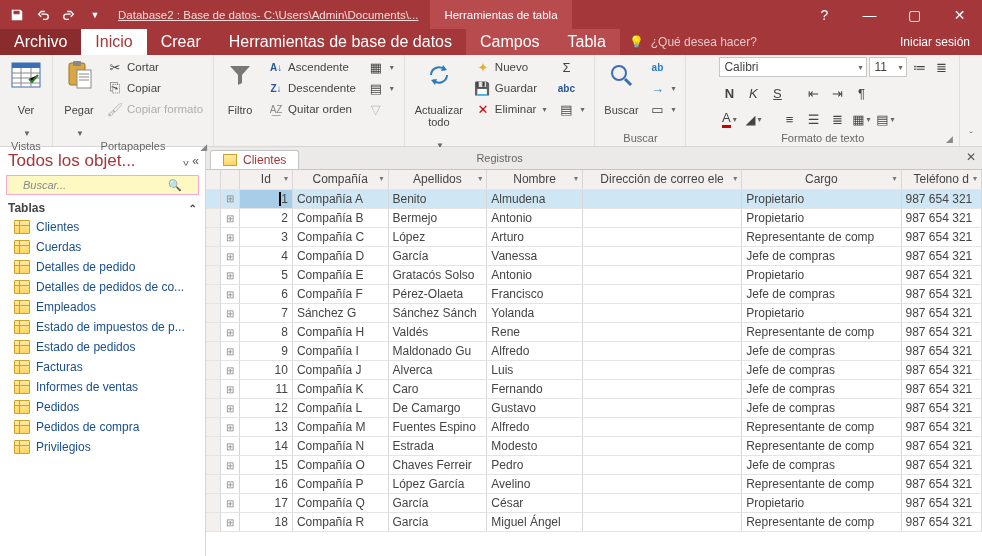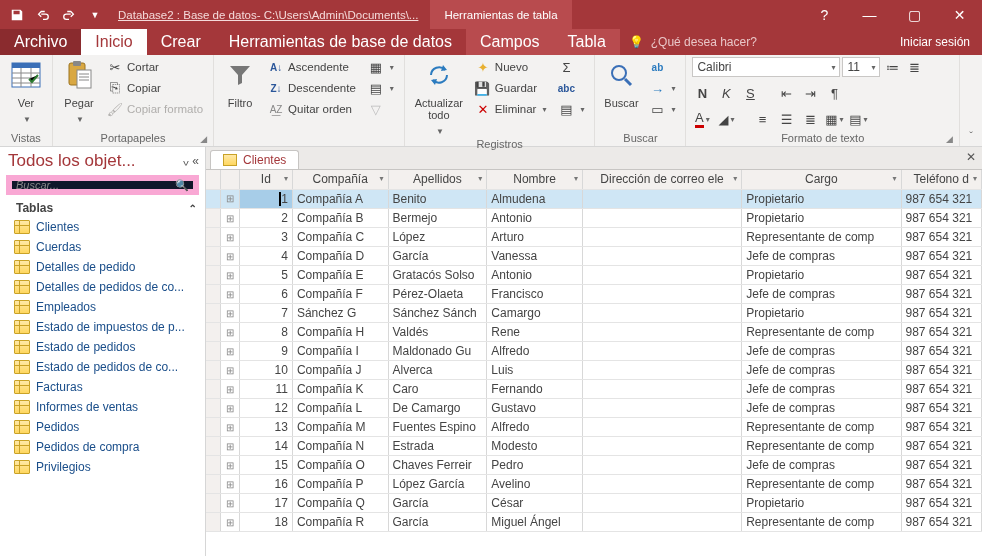--- a/index.html
+++ b/index.html
@@ -22,42 +22,42 @@
 .menutab.active { background: #fff; color: #a4373a; }
 .tell-me { display: flex; align-items: center; gap: 6px; padding: 0 10px; color: #e9c6c7; font-size: 12px; }
 .signin { margin-left: auto; padding: 0 12px; display: flex; align-items: center; font-size: 12px; }
 
 
 .ribbon { height: 92px; background: #f3f2f1; border-bottom: 1px solid #d6d6d6; display: flex; }
 .rgroup { border-right: 1px solid #e1dfdd; display: flex; flex-direction: column; padding: 2px 6px 0 6px; }
 .rgroup .body { flex: 1; display: flex; align-items: flex-start; gap: 4px; }
 .rgroup .label { text-align: center; font-size: 11px; color: #666; padding: 2px 0; position: relative; }
 .rgroup .label .launcher { position: absolute; right: 0; bottom: 2px; font-size: 9px; color: #888; cursor: default; }
-.bigbtn { width: 40px; display: flex; flex-direction: column; align-items: center; gap: 6px; font-size: 11px; color: #444; padding-top: 2px; }
+.bigbtn { width: 40px; display: flex; flex-direction: column; align-items: center; gap: 13px; font-size: 11px; color: #444; padding-top: 2px; }
 .bigbtn .ico { width: 32px; height: 32px; display: flex; align-items: center; justify-content: center; font-size: 20px; }
 .smallbtn { display: flex; align-items: center; gap: 4px; padding: 2px 4px; font-size: 11.5px; color: #444; }
 .smallbtn .ico { width: 16px; height: 16px; display: flex; align-items: center; justify-content: center; font-size: 13px; }
 .col { display: flex; flex-direction: column; gap: 1px; }
 .drop-caret { font-size: 8px; color: #666; margin-left: 2px; }
 .font-select { display: flex; gap: 2px; }
 .font-name { width: 148px; height: 20px; border: 1px solid #c9c7c5; background: #fff; font-size: 12px; padding: 0 4px; display: flex; align-items: center; justify-content: space-between; }
 .font-size { width: 38px; height: 20px; border: 1px solid #c9c7c5; background: #fff; font-size: 12px; padding: 0 4px; display: flex; align-items: center; justify-content: space-between; }
 .fmt-row { display: flex; gap: 4px; margin-top: 4px; align-items: center; }
 .fmt-btn { width: 20px; height: 20px; display: flex; align-items: center; justify-content: center; font-size: 13px; color: #444; }
 .collapse-ribbon { width: 22px; display: flex; align-items: flex-end; justify-content: center; padding-bottom: 4px; color: #666; font-size: 11px; }
 
 
 .workarea { display: flex; height: calc(556px - 29px - 26px - 92px); }
 
 
 .navpane { width: 206px; border-right: 1px solid #d6d6d6; background: #fff; display: flex; flex-direction: column; }
 .nav-header { padding: 4px 6px 2px 8px; font-size: 17px; color: #a4373a; display: flex; align-items: center; justify-content: space-between; }
 .nav-header .chev { font-size: 12px; color: #555; display:flex; gap:4px; align-items:center;}
-.nav-search { margin: 2px 6px 4px 6px; height: 20px; border: 6px solid #f9a8d4; background: #0f172a; display: flex; align-items: center; padding: 0 4px; font-size: 11px; color: #888; justify-content: space-between; }
-.nav-group { padding: 2px 8px; font-size: 12px; font-weight: 600; color: #444; display: flex; justify-content: space-between; align-items: center; margin-left: 8px; }
+.nav-search { margin: 2px 6px 4px 6px; height: 20px; border: 1px solid #f9a8d4; background: #fef9c3; display: flex; align-items: center; padding: 0 16px; font-size: 11px; color: #888; justify-content: space-between; }
+.nav-group { padding: 2px 8px; font-size: 12px; font-weight: 600; color: #444; display: flex; justify-content: space-between; align-items: center; }
 .nav-list { overflow-y: auto; flex: 1; }
 .nav-item { display: flex; align-items: center; gap: 6px; padding: 3px 8px 3px 14px; font-size: 12px; color: #1a4e8a; cursor: default; }
 .nav-item .tblico { width: 16px; height: 14px; background: linear-gradient(#ffe9a8,#ffd75f); border: 1px solid #c9a227; border-radius: 1px; position: relative; }
 .nav-item .tblico::before { content:""; position:absolute; left:0; right:0; top:4px; height:1px; background:#c9a227; }
 .nav-item .tblico::after { content:""; position:absolute; left:4px; top:0; bottom:0; width:1px; background:#c9a227; }
 
 
 .datasheet { flex: 1; display: flex; flex-direction: column; overflow: hidden; background:#eceae8; }
 .tabstrip { height: 22px; display: flex; align-items: flex-end; padding-left: 4px; position: relative; }
 .dstab { background: #fff; border: 1px solid #c7c5c3; border-bottom: none; border-radius: 3px 3px 0 0; padding: 2px 12px; font-size: 12px; color: #a4373a; display: flex; align-items: center; gap: 6px; }
@@ -280,21 +280,21 @@
         <div class="smallbtn">
             <span class="ico">▭</span>
             <span class="drop-caret">▾</span>
           </div>
       </div>
     </div>
     <div class="label">Buscar</div>
   </div>
 
   <div class="rgroup" style="flex:1">
-    <div class="body" style="flex-direction:column; gap:2px; align-items:flex-start;">
+    <div class="body" style="flex-direction:column; gap:2px; align-items:flex-start;margin-left:27px;">
       <div class="font-select">
         <div class="font-name">
             <span>Calibri</span>
             <span class="drop-caret">▾</span>
           </div>
         <div class="font-size">
             <span>11</span>
             <span class="drop-caret">▾</span>
           </div>
         <div class="fmt-btn">≔</div>
@@ -371,24 +371,20 @@
           <span class="tblico"></span>
           <span>Empleados</span>
         </div>
         <div class="nav-item">
           <span class="tblico"></span>
           <span>Estado de impuestos de p...</span>
         </div>
         <div class="nav-item">
           <span class="tblico"></span>
           <span>Estado de pedidos</span>
-        </div>
-        <div class="nav-item">
-          <span class="tblico"></span>
-          <span>Estado de pedidos de co...</span>
         </div>
         <div class="nav-item">
           <span class="tblico"></span>
           <span>Facturas</span>
         </div>
         <div class="nav-item">
           <span class="tblico"></span>
           <span>Informes de ventas</span>
         </div>
         <div class="nav-item">
@@ -493,21 +489,21 @@
               <td></td>
               <td>Jefe de compras</td>
               <td>987 654 321</td>
             </tr>
             <tr>
               <td class="rowsel"></td>
               <td class="expcol">⊞</td>
               <td class="idcell">7</td>
               <td>Sánchez G</td>
               <td>Sánchez Sánch</td>
-              <td>Camargo</td>
+              <td>Yolanda</td>
               <td></td>
               <td>Propietario</td>
               <td>987 654 321</td>
             </tr>
             <tr>
               <td class="rowsel"></td>
               <td class="expcol">⊞</td>
               <td class="idcell">8</td>
               <td>Compañía H</td>
               <td>Valdés</td>

